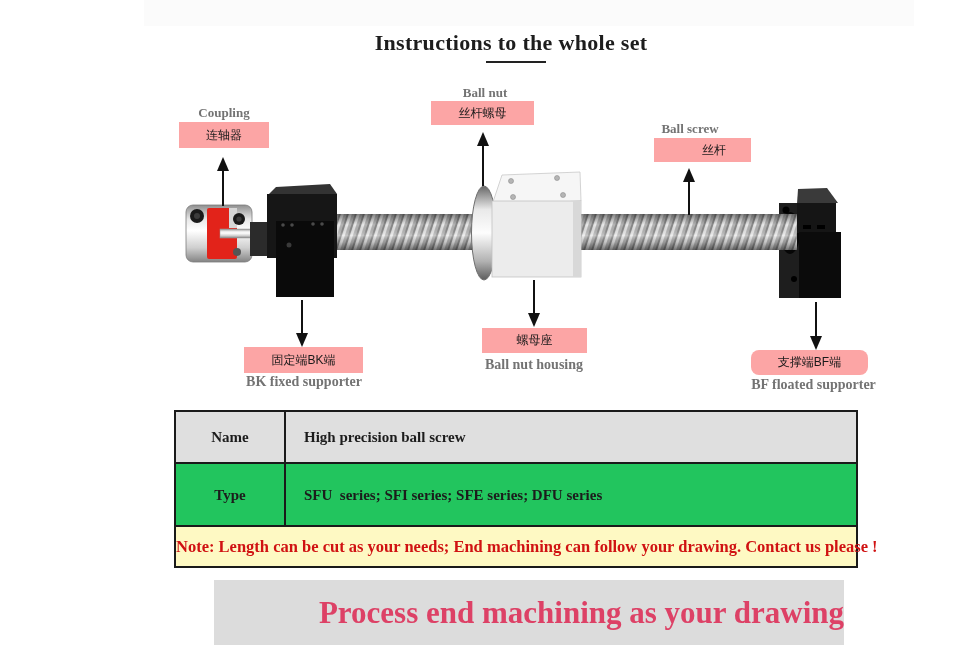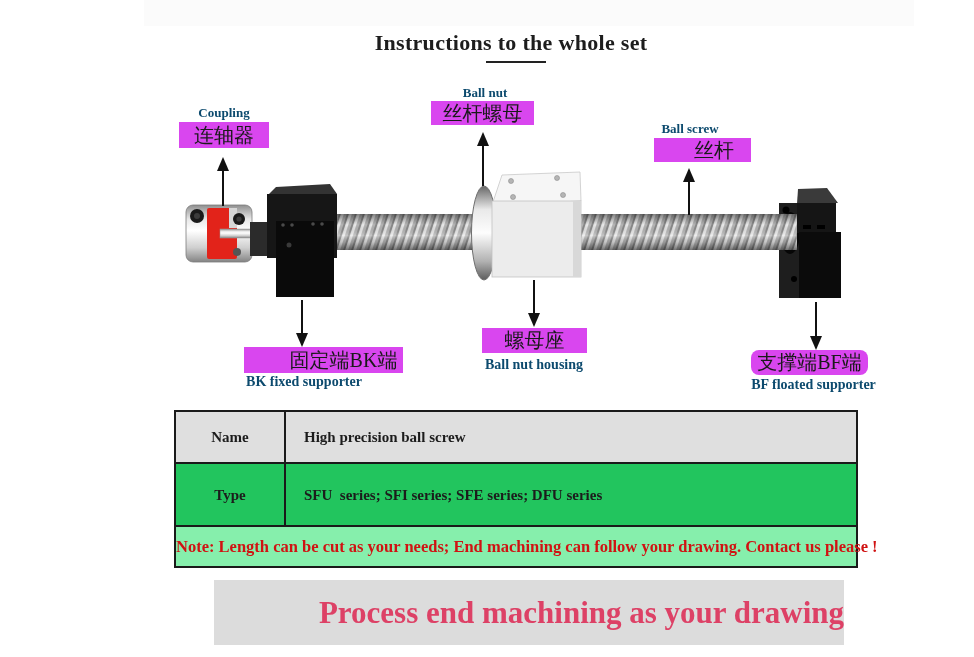--- a/index.html
+++ b/index.html
@@ -2,32 +2,32 @@
 <html><head>
 <meta charset="utf-8">
 <style>
   html,body{margin:0;padding:0;background:#ffffff;}
   #stage{position:relative;width:974px;height:657px;background:#ffffff;overflow:hidden;
          font-family:"Liberation Serif",serif;color:#111;margin-left:24px;}
   .topband{position:absolute;left:120px;top:0;width:770px;height:26px;background:#fbfbfb;}
   .title{position:absolute;left:0;top:30px;width:974px;text-align:center;
          font-weight:bold;font-size:22px;color:#1d1d1d;letter-spacing:.3px;}
   .title-underline{position:absolute;left:462px;top:61px;width:60px;height:2px;background:#222;}
-  .callout-en{position:absolute;font-weight:bold;font-size:13px;color:#0c4a6e;text-align:center;white-space:nowrap;}
-  .callout-zh{position:absolute;background:#d946ef;color:#1a1a1a;text-align:center;
-              font-family:Liberation Serif, serif;font-size:20px;white-space:nowrap;}
+  .callout-en{position:absolute;font-weight:bold;font-size:13px;color:#737373;text-align:center;white-space:nowrap;}
+  .callout-zh{position:absolute;background:#fca5a5;color:#1a1a1a;text-align:center;
+              font-family:Liberation Sans, sans-serif;font-size:12px;white-space:nowrap;}
   .diagram-svg{position:absolute;left:0;top:75px;}
   .spec-table{position:absolute;left:150px;top:410px;width:684px;border-collapse:collapse;}
   .spec-table td{border:2px solid #1a1a1a;font-weight:bold;font-size:15px;color:#1c1c1c;}
   .spec-table .c1{width:106px;text-align:center;}
   .spec-table .c2{padding-left:18px;white-space:pre-wrap;}
   .row-name td{height:48px;background:#dfdfdf;}
   .row-type td{height:61px;background:#22c55e;}
   .note-row{position:absolute;left:150px;top:525px;width:680px;height:39px;
-            border:2px solid #1a1a1a;background:#86efac;color:#d01212;
+            border:2px solid #1a1a1a;background:#fef9c3;color:#d01212;
             font-weight:bold;font-size:16.5px;line-height:39px;white-space:nowrap;}
   .banner{position:absolute;left:190px;top:580px;width:630px;height:65px;background:#dcdcdc;
           color:#dd4166;font-weight:bold;font-size:31px;text-align:right;line-height:65px;white-space:nowrap;}
 </style>
 </head>
 <body>
 
 <div id="stage">
   <div class="topband"></div>
 
@@ -143,21 +143,21 @@
 
   <div class="callout-en" style="left:145px;top:105px;width:110px;">Coupling</div>
   <div class="callout-zh" style="left:155px;top:122px;width:90px;height:26px;line-height:26px;">连轴器</div>
 
   <div class="callout-en" style="left:406px;top:85px;width:110px;">Ball nut</div>
   <div class="callout-zh" style="left:407px;top:101px;width:103px;height:24px;line-height:24px;">丝杆螺母</div>
 
   <div class="callout-en" style="left:610px;top:121px;width:112px;">Ball screw</div>
   <div class="callout-zh" style="left:630px;top:138px;width:74px;height:24px;line-height:24px;padding-left:23px;">丝杆</div>
 
-  <div class="callout-zh" style="left:220px;top:347px;width:119px;height:26px;line-height:26px;padding-left:40px;">固定端BK端</div>
+  <div class="callout-zh" style="left:220px;top:347px;width:119px;height:26px;line-height:26px;">固定端BK端</div>
   <div class="callout-en" style="left:205px;top:374px;width:150px;font-size:14px;">BK fixed supporter</div>
 
   <div class="callout-zh" style="left:458px;top:328px;width:105px;height:25px;line-height:25px;">螺母座</div>
   <div class="callout-en" style="left:435px;top:357px;width:150px;font-size:14px;">Ball nut housing</div>
 
   <div class="callout-zh" style="left:727px;top:350px;width:117px;height:25px;line-height:25px;border-radius:8px;">支撑端BF端</div>
   <div class="callout-en" style="left:712px;top:377px;width:155px;font-size:14px;">BF floated supporter</div>
 
   <table class="spec-table">
     <tbody>

